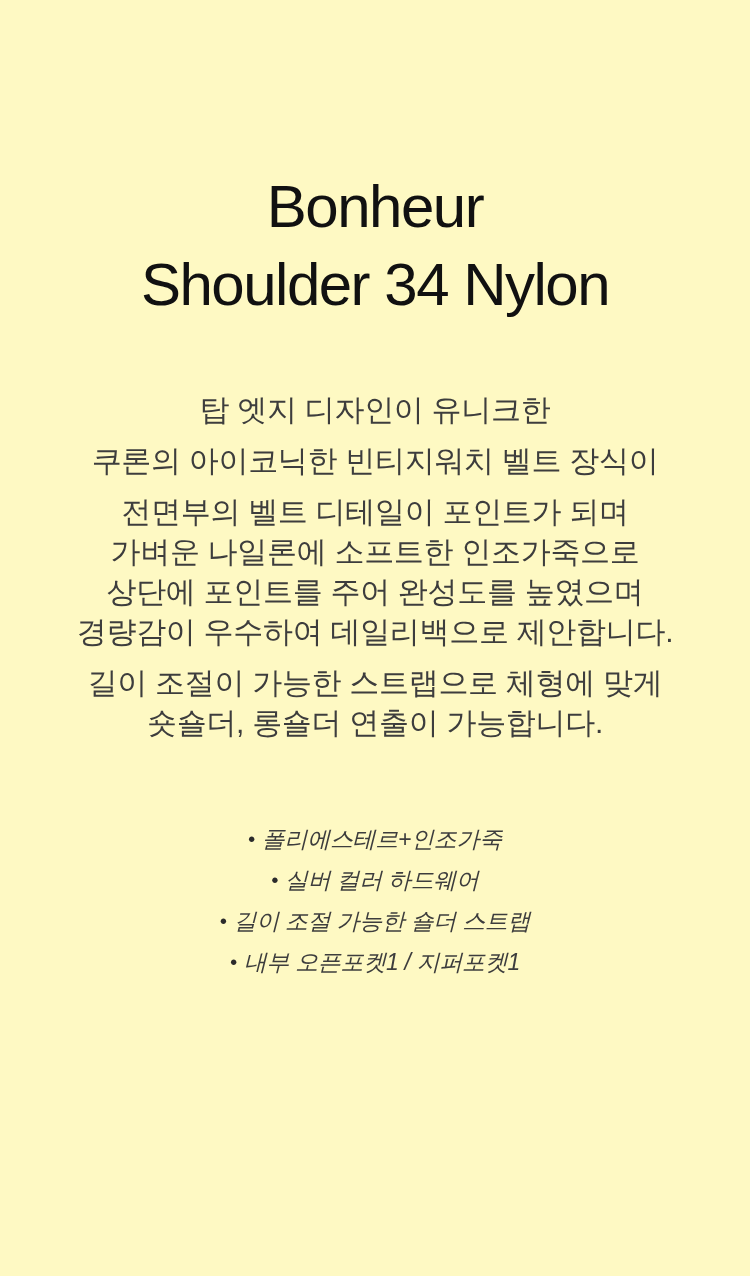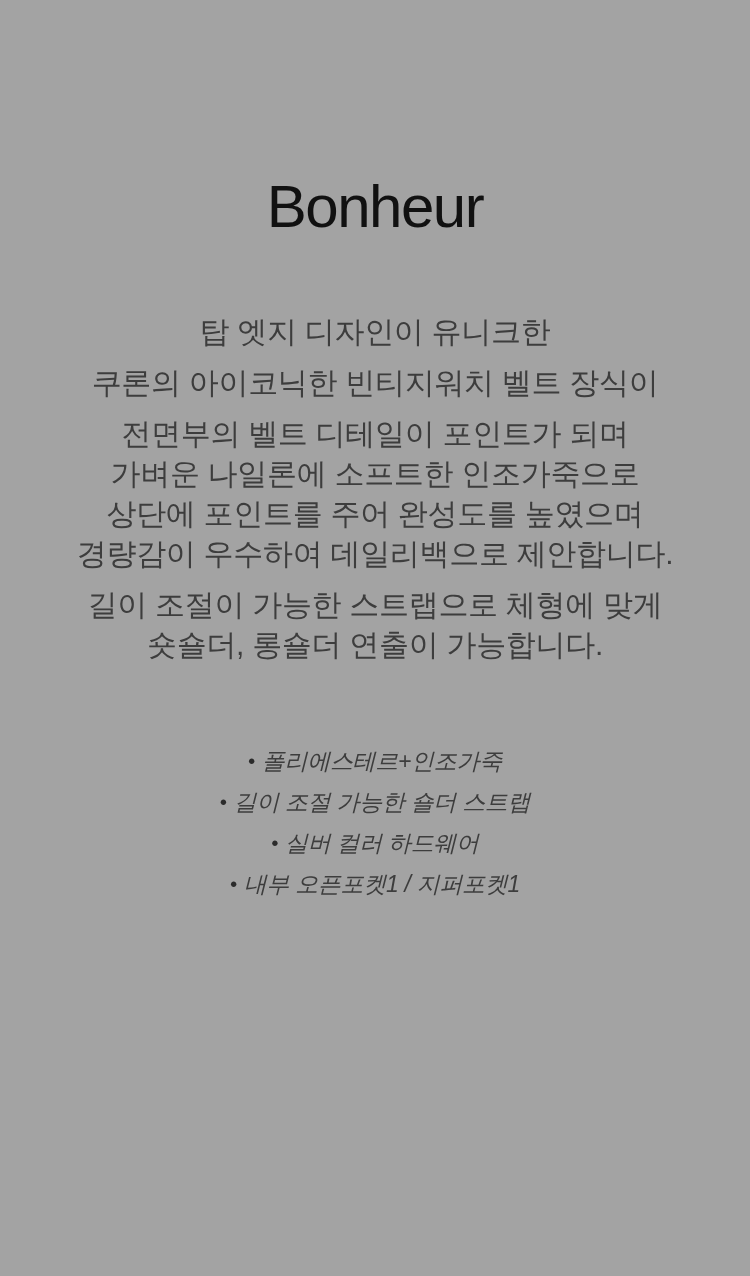--- a/index.html
+++ b/index.html
@@ -9,21 +9,21 @@
   body {
     width: 750px;
     min-height: 1276px;
     margin: 0 auto;
     font-family: "Liberation Sans", "DejaVu Sans", sans-serif;
     -webkit-font-smoothing: antialiased;
   }
   .page {
     width: 750px;
     min-height: 1276px;
-    background: #a3a3a3;
+    background: #fef9c3;
     text-align: center;
     overflow: hidden;
   }
   .product-title {
     margin-top: 168px;
     font-size: 60px;
     line-height: 78px;
     font-weight: 500;
     letter-spacing: -1.5px;
     color: #111111;
@@ -56,40 +56,40 @@
     position: relative;
     top: -1px;
     color: #2b2b2b;
   }
 </style>
 </head>
 <body>
 
 <main class="page">
 
-  <h1 class="product-title"><span>Bonheur</span><br></h1>
+  <h1 class="product-title"><span>Bonheur</span><br><span>Shoulder 34 Nylon</span></h1>
 
   <section class="description">
 
     <p><span>탑 엣지 디자인이 유니크한</span><br></p>
 
     <p><span>쿠론의 아이코닉한 빈티지워치 벨트 장식이</span><br></p>
 
     <p><span>전면부의 벨트 디테일이 포인트가 되며</span><br><span>가벼운 나일론에 소프트한 인조가죽으로</span><br><span>상단에 포인트를 주어 완성도를 높였으며</span><br><span>경량감이 우수하여 데일리백으로 제안합니다.</span></p>
 
     <p><span>길이 조절이 가능한 스트랩으로 체형에 맞게</span><br><span>숏숄더, 롱숄더 연출이 가능합니다.</span></p>
 
   </section>
 
   <section class="features">
 
     <div class="feature-item"><span class="bullet-dot">•</span><span>폴리에스테르+인조가죽</span></div>
 
+    <div class="feature-item"><span class="bullet-dot">•</span><span>실버 컬러 하드웨어</span></div>
+
     <div class="feature-item"><span class="bullet-dot">•</span><span>길이 조절 가능한 숄더 스트랩</span></div>
-
-    <div class="feature-item"><span class="bullet-dot">•</span><span>실버 컬러 하드웨어</span></div>
 
 
     <div class="feature-item"><span class="bullet-dot">•</span><span>내부 오픈포켓1 / 지퍼포켓1</span></div>
 
   </section>
 
 </main>
 
 </body></html>

